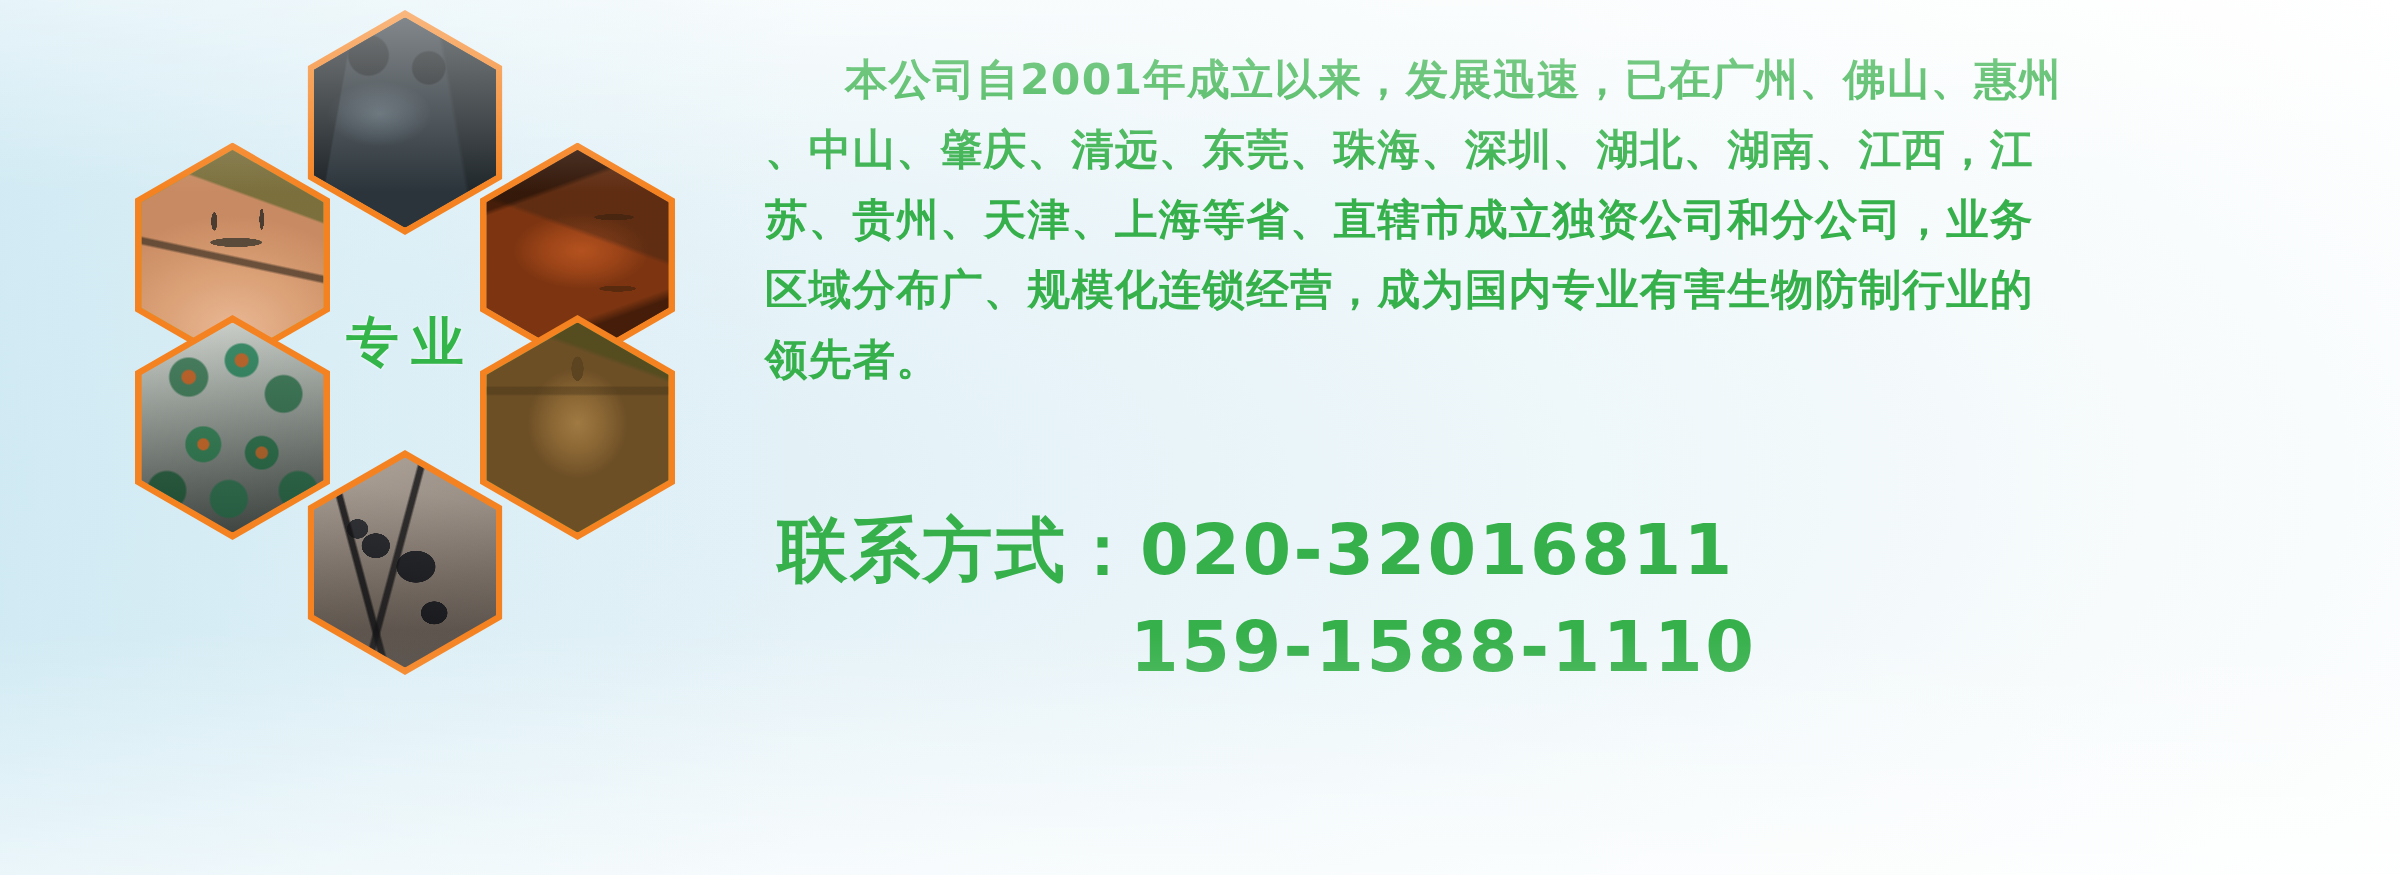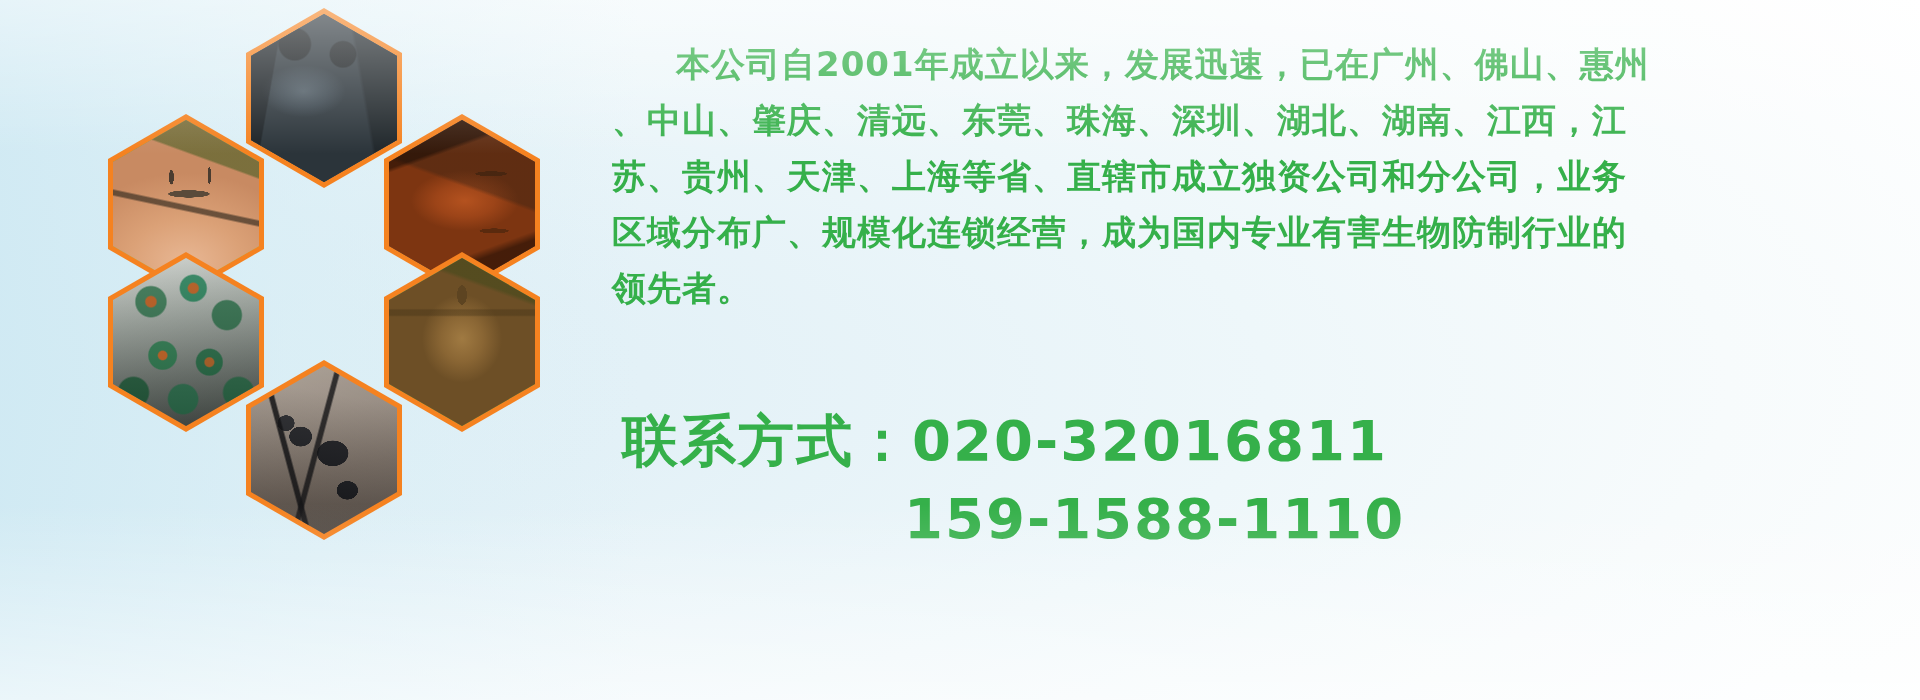--- a/index.html
+++ b/index.html
@@ -244,20 +244,21 @@
       </div>
     </div>
 
     <div class="hex" id="hex-ant">
       <div class="inner">
         <div class="art ant"></div>
       </div>
     </div>
 
     <div id="hex-label">
+      <div class="zh">专业</div>
     </div>
 
   </div>
 
   <div id="intro">
     <div class="intro-line first">本公司自2001年成立以来，发展迅速，已在广州、佛山、惠州</div>
     <div class="intro-line">、中山、肇庆、清远、东莞、珠海、深圳、湖北、湖南、江西，江</div>
     <div class="intro-line">苏、贵州、天津、上海等省、直辖市成立独资公司和分公司，业务</div>
     <div class="intro-line">区域分布广、规模化连锁经营，成为国内专业有害生物防制行业的</div>
     <div class="intro-line">领先者。</div>

